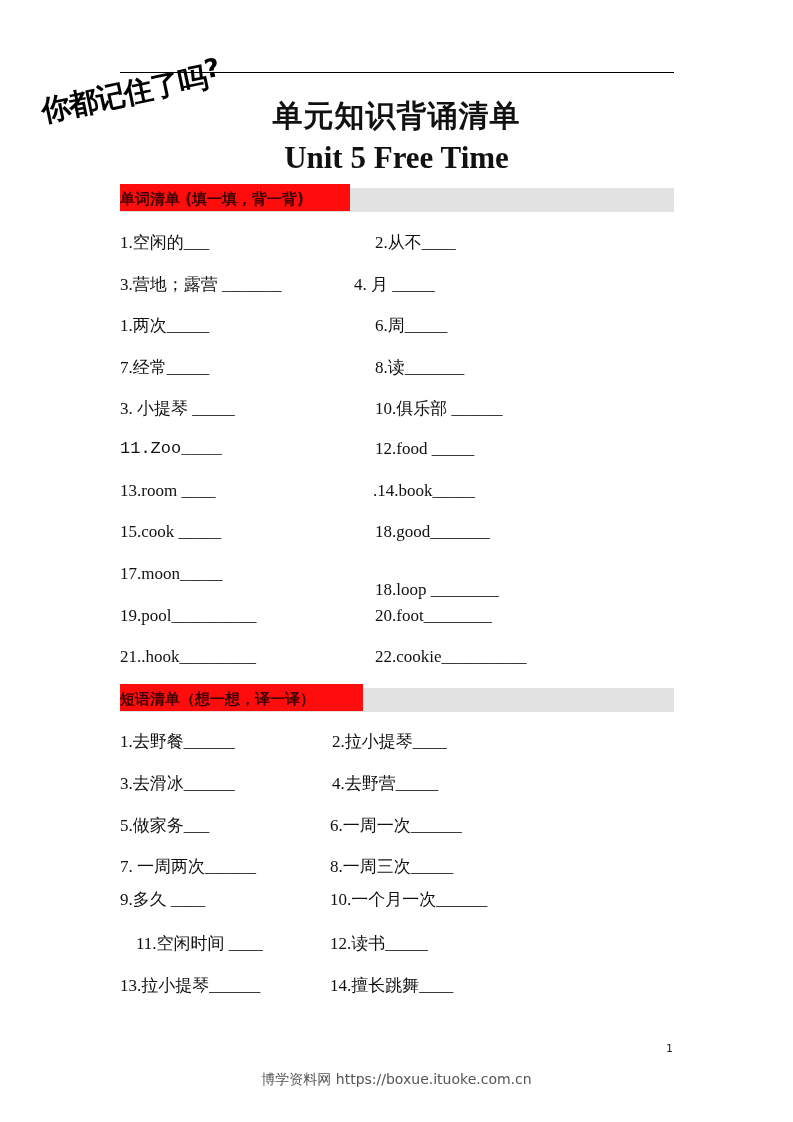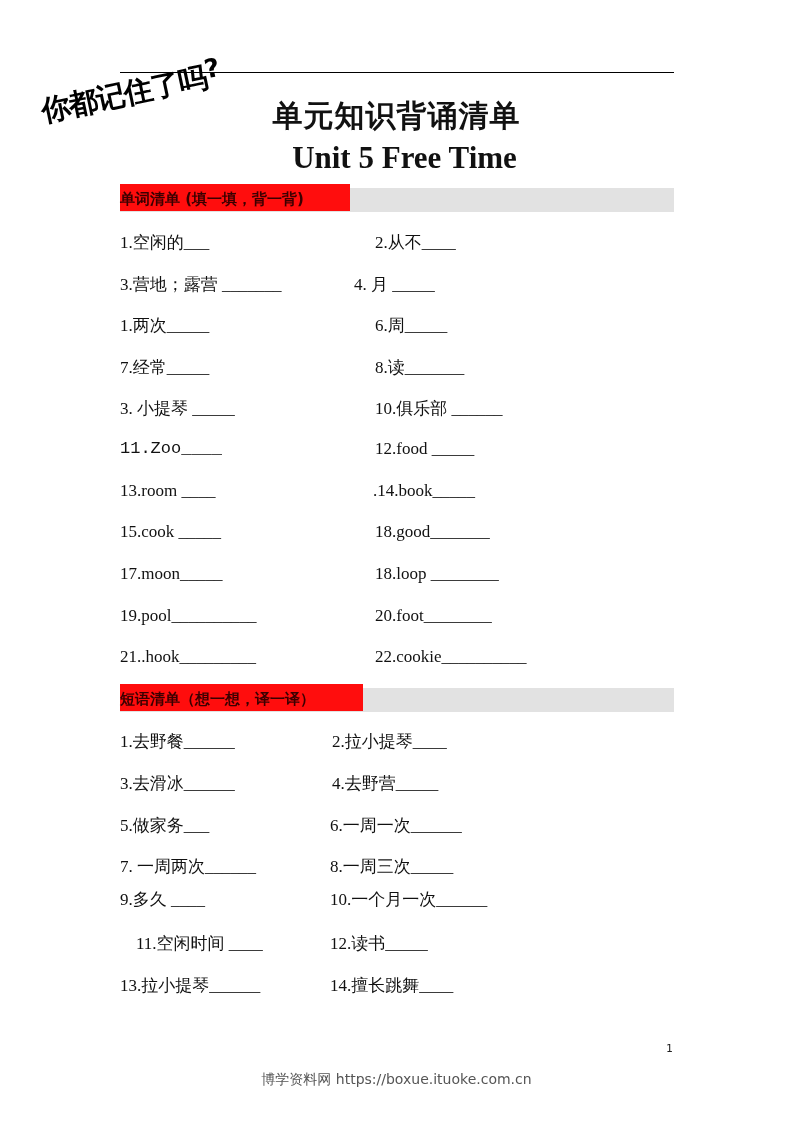--- a/index.html
+++ b/index.html
@@ -58,21 +58,21 @@
     .title-en {
       position: absolute;
       left: 0;
       width: 793px;
       top: 140px;
       text-align: center;
       font-family: "Liberation Serif", "DejaVu Serif", serif;
       font-size: 31px;
       font-weight: bold;
     }
-    .title-en span { position: relative; left: 8px; font-family: Liberation Serif, serif; }
+    .title-en span { position: relative; left: 0px; font-family: Liberation Serif, serif; }
 
     .section-bar {
       position: absolute;
       left: 120px;
       width: 554px;
       height: 24px;
       background: #e2e2e2;
     }
     .section-bar .label {
       position: absolute;
@@ -150,21 +150,21 @@
     <div class="item" style="left: 375px; top: 356px;">8.读_______</div>
     <div class="item" style="left: 120px; top: 397px;">3.  小提琴  _____</div>
     <div class="item" style="left: 375px; top: 397px;">10.俱乐部    ______</div>
     <div class="item" style="left: 120px; top: 439px; font-family: Liberation Mono, monospace;">11.Zoo____</div>
     <div class="item" style="left: 375px; top: 439px;">12.food _____</div>
     <div class="item" style="left: 120px; top: 481px;">13.room ____</div>
     <div class="item" style="left: 373px; top: 481px;">.14.book_____</div>
     <div class="item" style="left: 120px; top: 522px;">15.cook _____</div>
     <div class="item" style="left: 375px; top: 522px;">18.good_______</div>
     <div class="item" style="left: 120px; top: 564px;">17.moon_____</div>
-    <div class="item" style="left: 375px; top: 564px;">18.loop    ________</div>
+    <div class="item" style="left: 375px; top: 580px;">18.loop    ________</div>
     <div class="item" style="left: 120px; top: 606px;">19.pool__________</div>
     <div class="item" style="left: 375px; top: 606px;">20.foot________</div>
     <div class="item" style="left: 120px; top: 647px;">21..hook_________</div>
     <div class="item" style="left: 375px; top: 647px;">22.cookie__________</div>
   </div>
 
 <div class="section-bar bar-phrases">
   <div class="label">短语清单（想一想，译一译）</div>
 </div>
 

